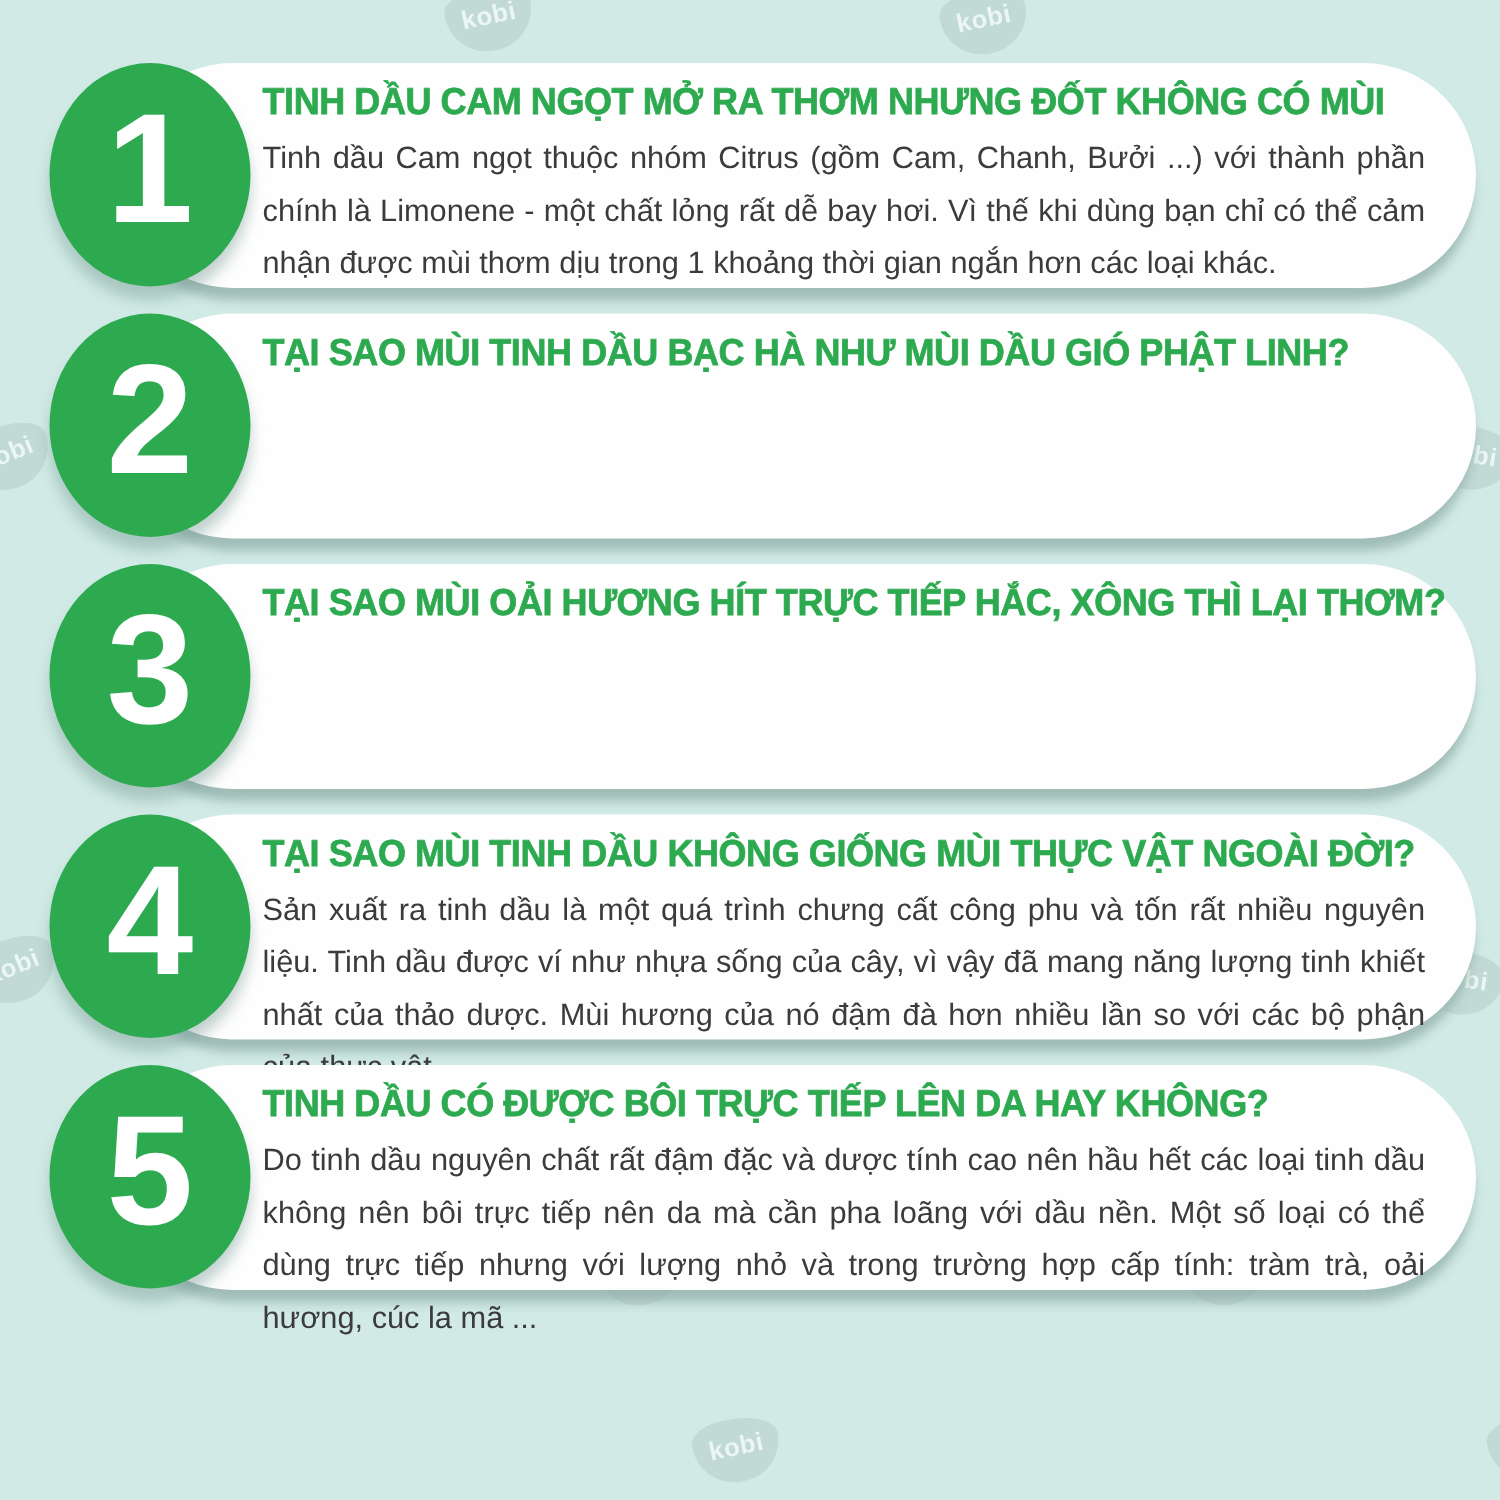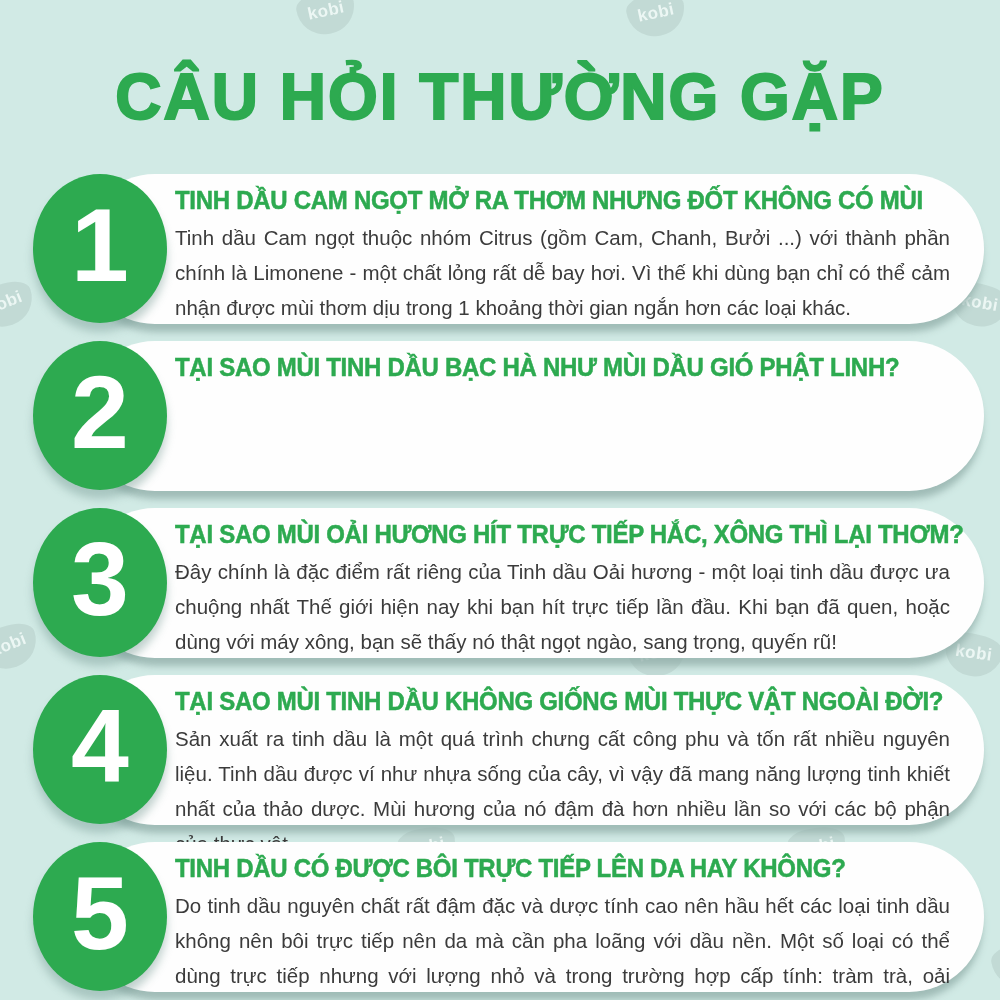--- a/index.html
+++ b/index.html
@@ -123,21 +123,20 @@
       </div>
       <div class="wm" style="left: 788px; top: 828px; transform: rotate(-8deg);">
         <span>kobi</span>
       </div>
       <div class="wm" style="left: 462px; top: 946px; transform: rotate(-8deg);">
         <span>kobi</span>
       </div>
       <div class="wm" style="left: 992px; top: 944px; transform: rotate(-8deg);"></div>
     </div>
 
-  <h1 class="title">CÂU HỎI THƯỜNG GẶP</h1>
 
   <div class="faq">
 
     <div class="item">
       <div class="pill">
         <div class="num-circle">
           <span>1</span>
         </div>
         <div class="content">
           <h3 class="question">TINH DẦU CAM NGỌT MỞ RA THƠM NHƯNG ĐỐT KHÔNG CÓ MÙI</h3>
@@ -157,21 +156,20 @@
       </div>
     </div>
 
     <div class="item">
       <div class="pill">
         <div class="num-circle">
           <span>3</span>
         </div>
         <div class="content">
           <h3 class="question">TẠI SAO MÙI OẢI HƯƠNG HÍT TRỰC TIẾP HẮC, XÔNG THÌ LẠI THƠM?</h3>
-          <p class="answer">Đây chính là đặc điểm rất riêng của Tinh dầu Oải hương - một loại tinh dầu được ưa chuộng nhất Thế giới hiện nay khi bạn hít trực tiếp lần đầu. Khi bạn đã quen, hoặc dùng với máy xông, bạn sẽ thấy nó thật ngọt ngào, sang trọng, quyến rũ!</p>
         </div>
       </div>
     </div>
 
     <div class="item">
       <div class="pill">
         <div class="num-circle">
           <span>4</span>
         </div>
         <div class="content">

